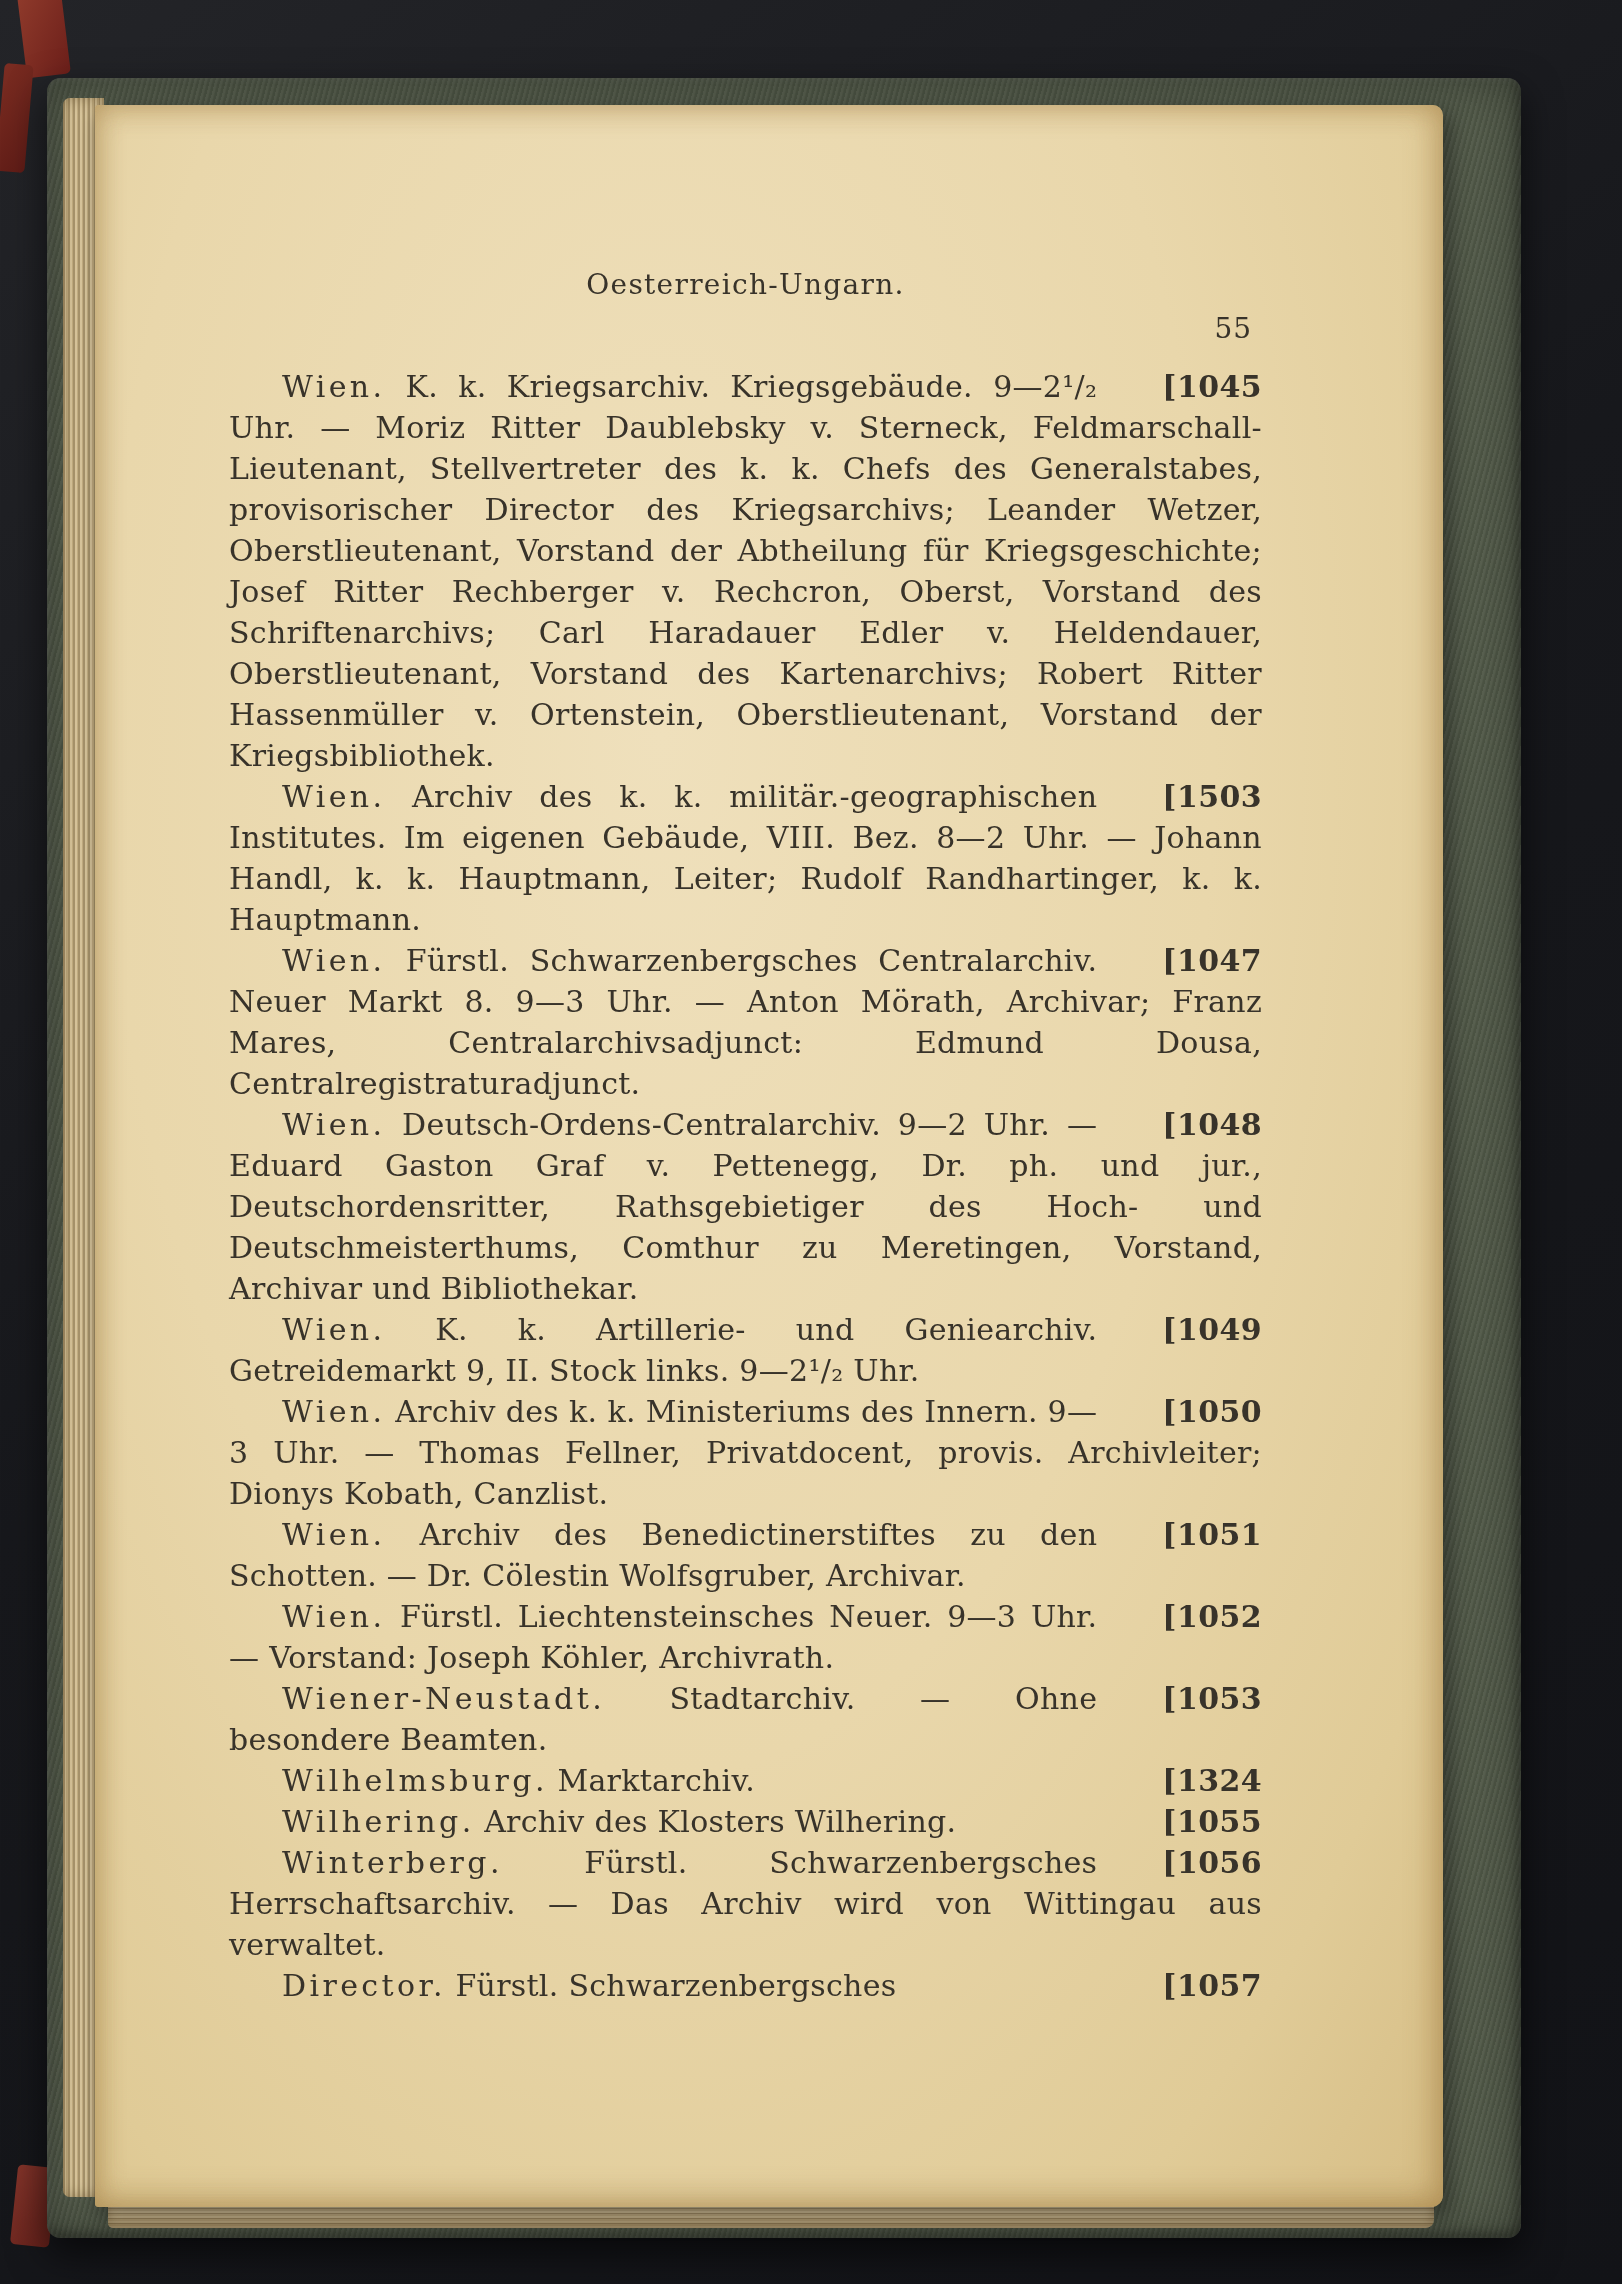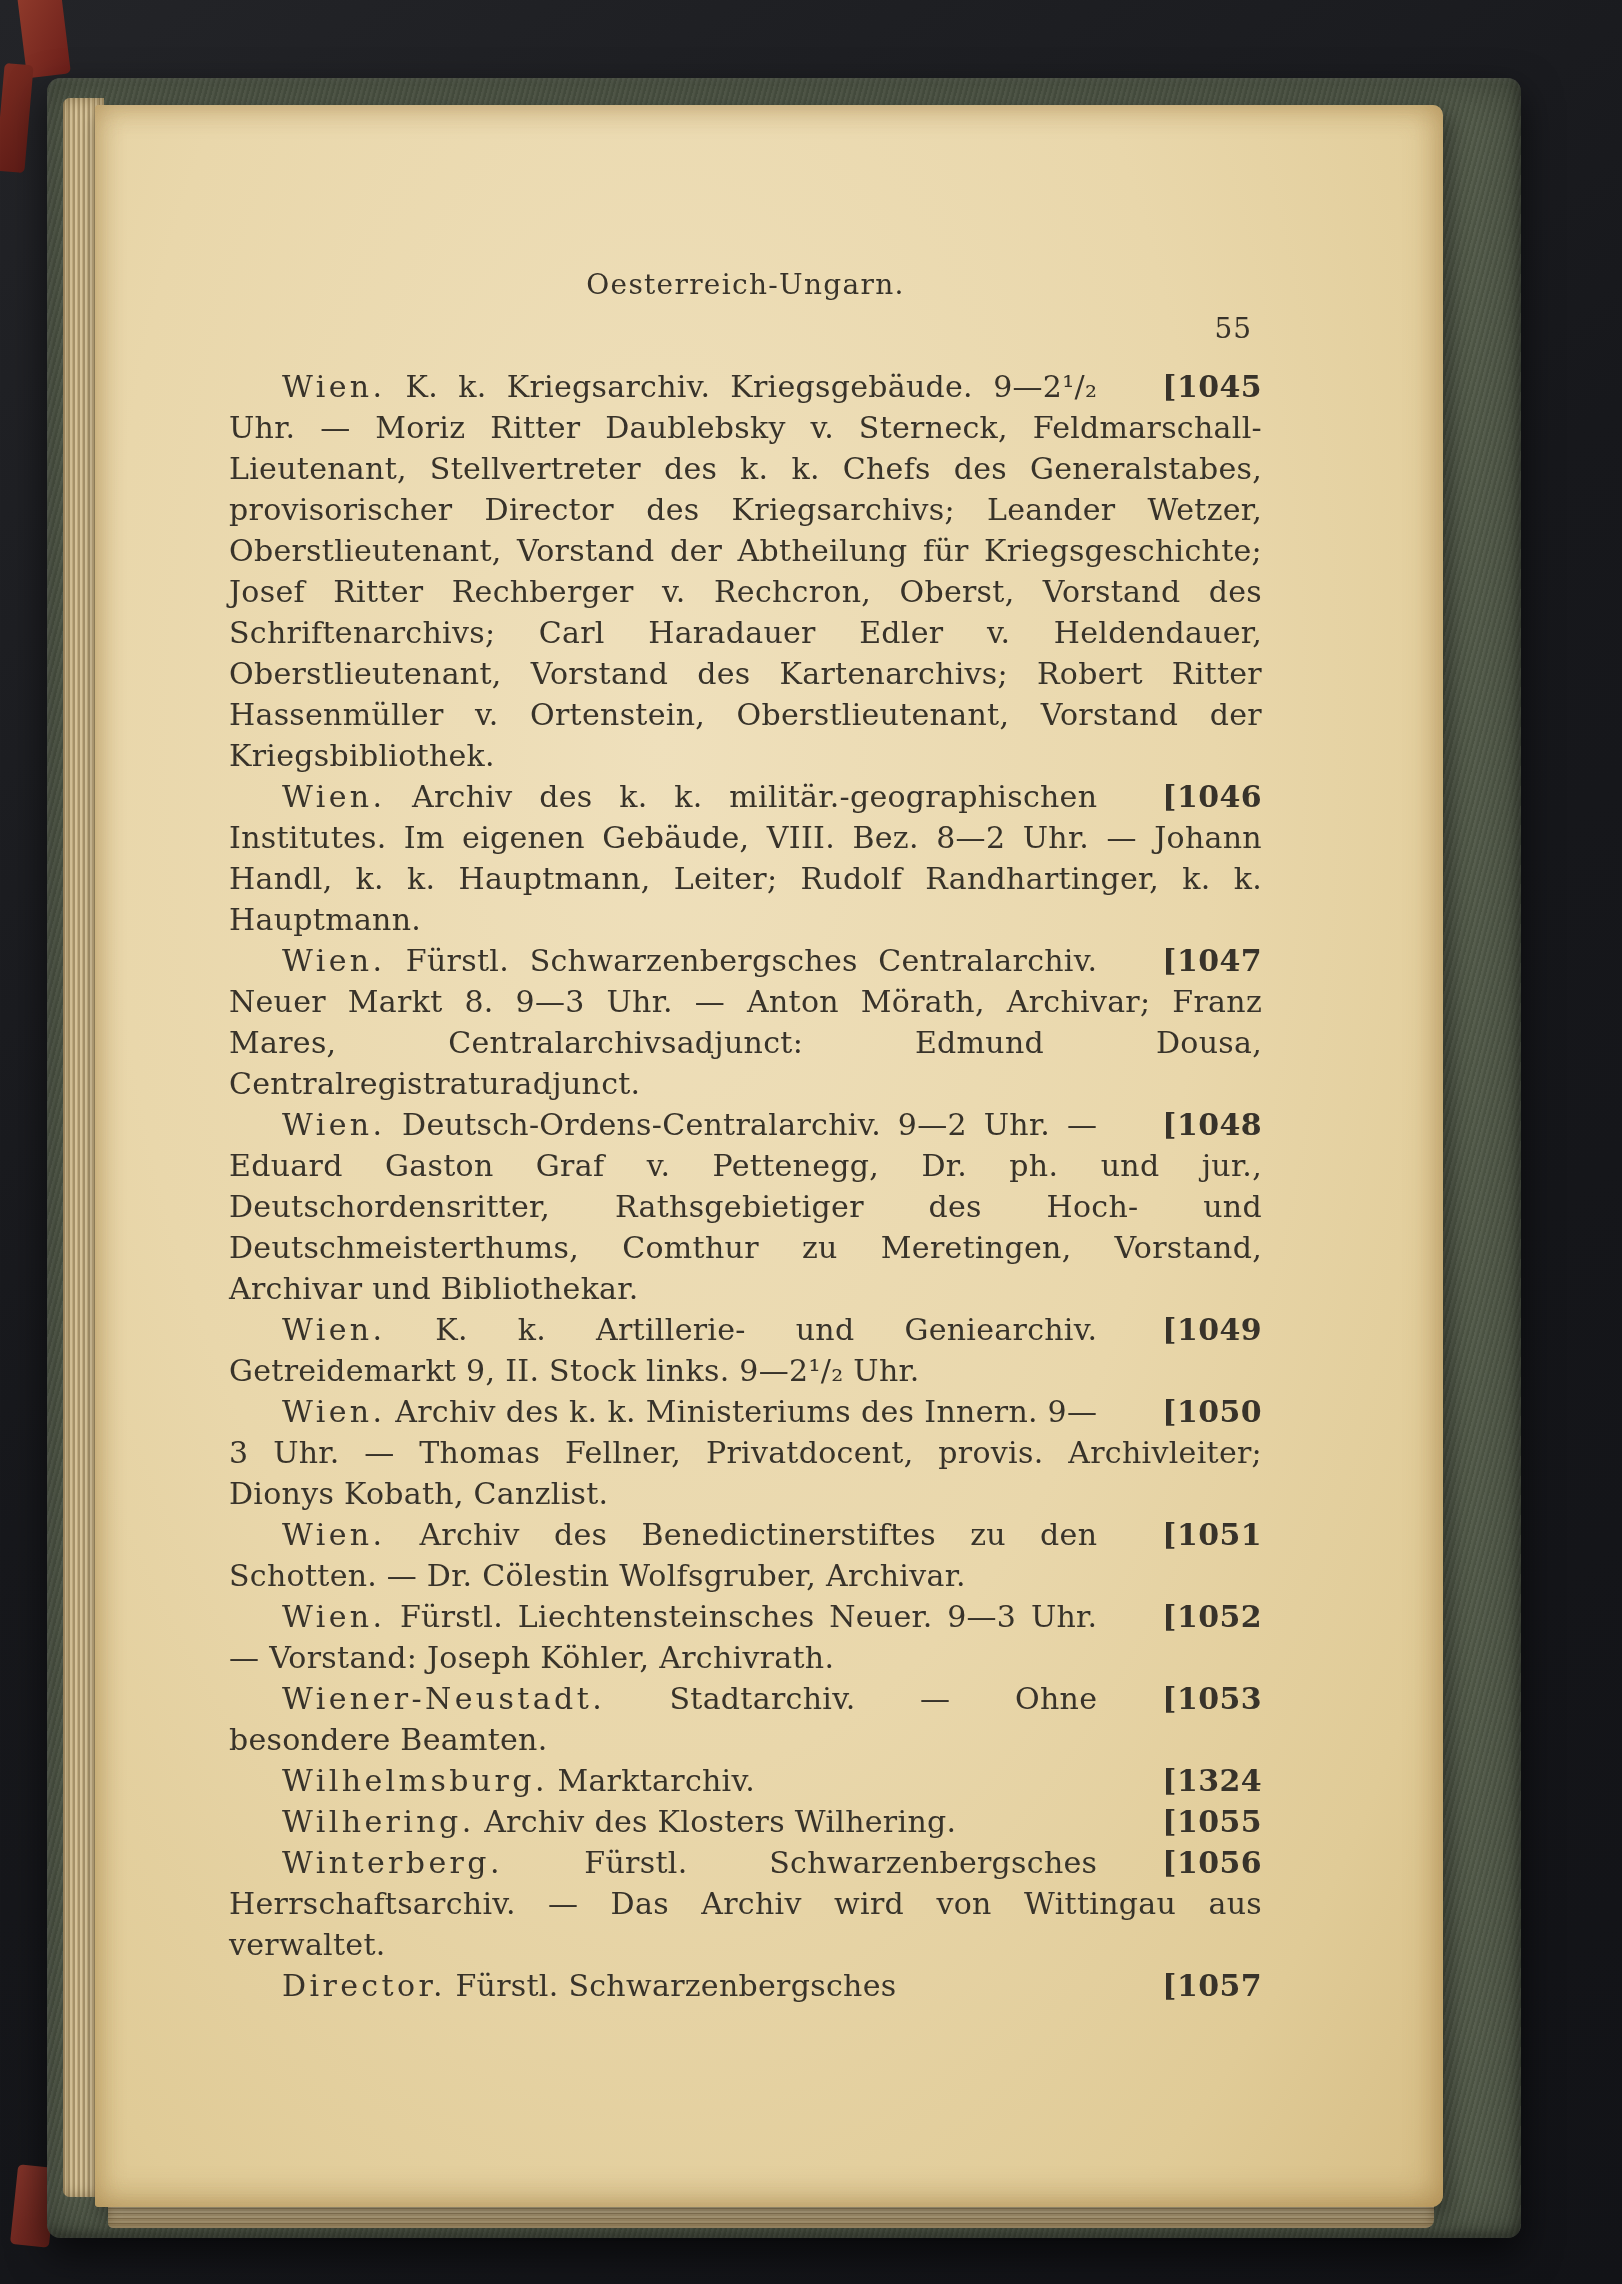--- a/index.html
+++ b/index.html
@@ -163,21 +163,21 @@
       </div>
 
       <div class="entries">
           <p class="entry">
     <span class="entry-num">[1045</span>
     <span class="entry-place">Wien.</span>
     <span class="entry-title">K. k. Kriegsarchiv.</span>
     <span class="entry-body">Kriegsgebäude. 9—2¹/₂ Uhr. — Moriz Ritter Daublebsky v. Sterneck, Feldmarschall-Lieutenant, Stellvertreter des k. k. Chefs des Generalstabes, provisorischer Director des Kriegsarchivs; Leander Wetzer, Oberstlieutenant, Vorstand der Abtheilung für Kriegsgeschichte; Josef Ritter Rechberger v. Rechcron, Oberst, Vorstand des Schriftenarchivs; Carl Haradauer Edler v. Heldendauer, Oberstlieutenant, Vorstand des Kartenarchivs; Robert Ritter Hassenmüller v. Ortenstein, Oberstlieutenant, Vorstand der Kriegsbibliothek.</span>
   </p>
           <p class="entry">
-    <span class="entry-num">[1046</span>
+    <span class="entry-num">[1503</span>
     <span class="entry-place">Wien.</span>
     <span class="entry-title">Archiv des k. k. militär.-geographischen Institutes.</span>
     <span class="entry-body">Im eigenen Gebäude, VIII. Bez. 8—2 Uhr. — Johann Handl, k. k. Hauptmann, Leiter; Rudolf Randhartinger, k. k. Hauptmann.</span>
   </p>
           <p class="entry">
     <span class="entry-num">[1047</span>
     <span class="entry-place">Wien.</span>
     <span class="entry-title">Fürstl. Schwarzenbergsches Centralarchiv.</span>
     <span class="entry-body">Neuer Markt 8. 9—3 Uhr. — Anton Mörath, Archivar; Franz Mares, Centralarchivsadjunct: Edmund Dousa, Centralregistraturadjunct.</span>
   </p>

